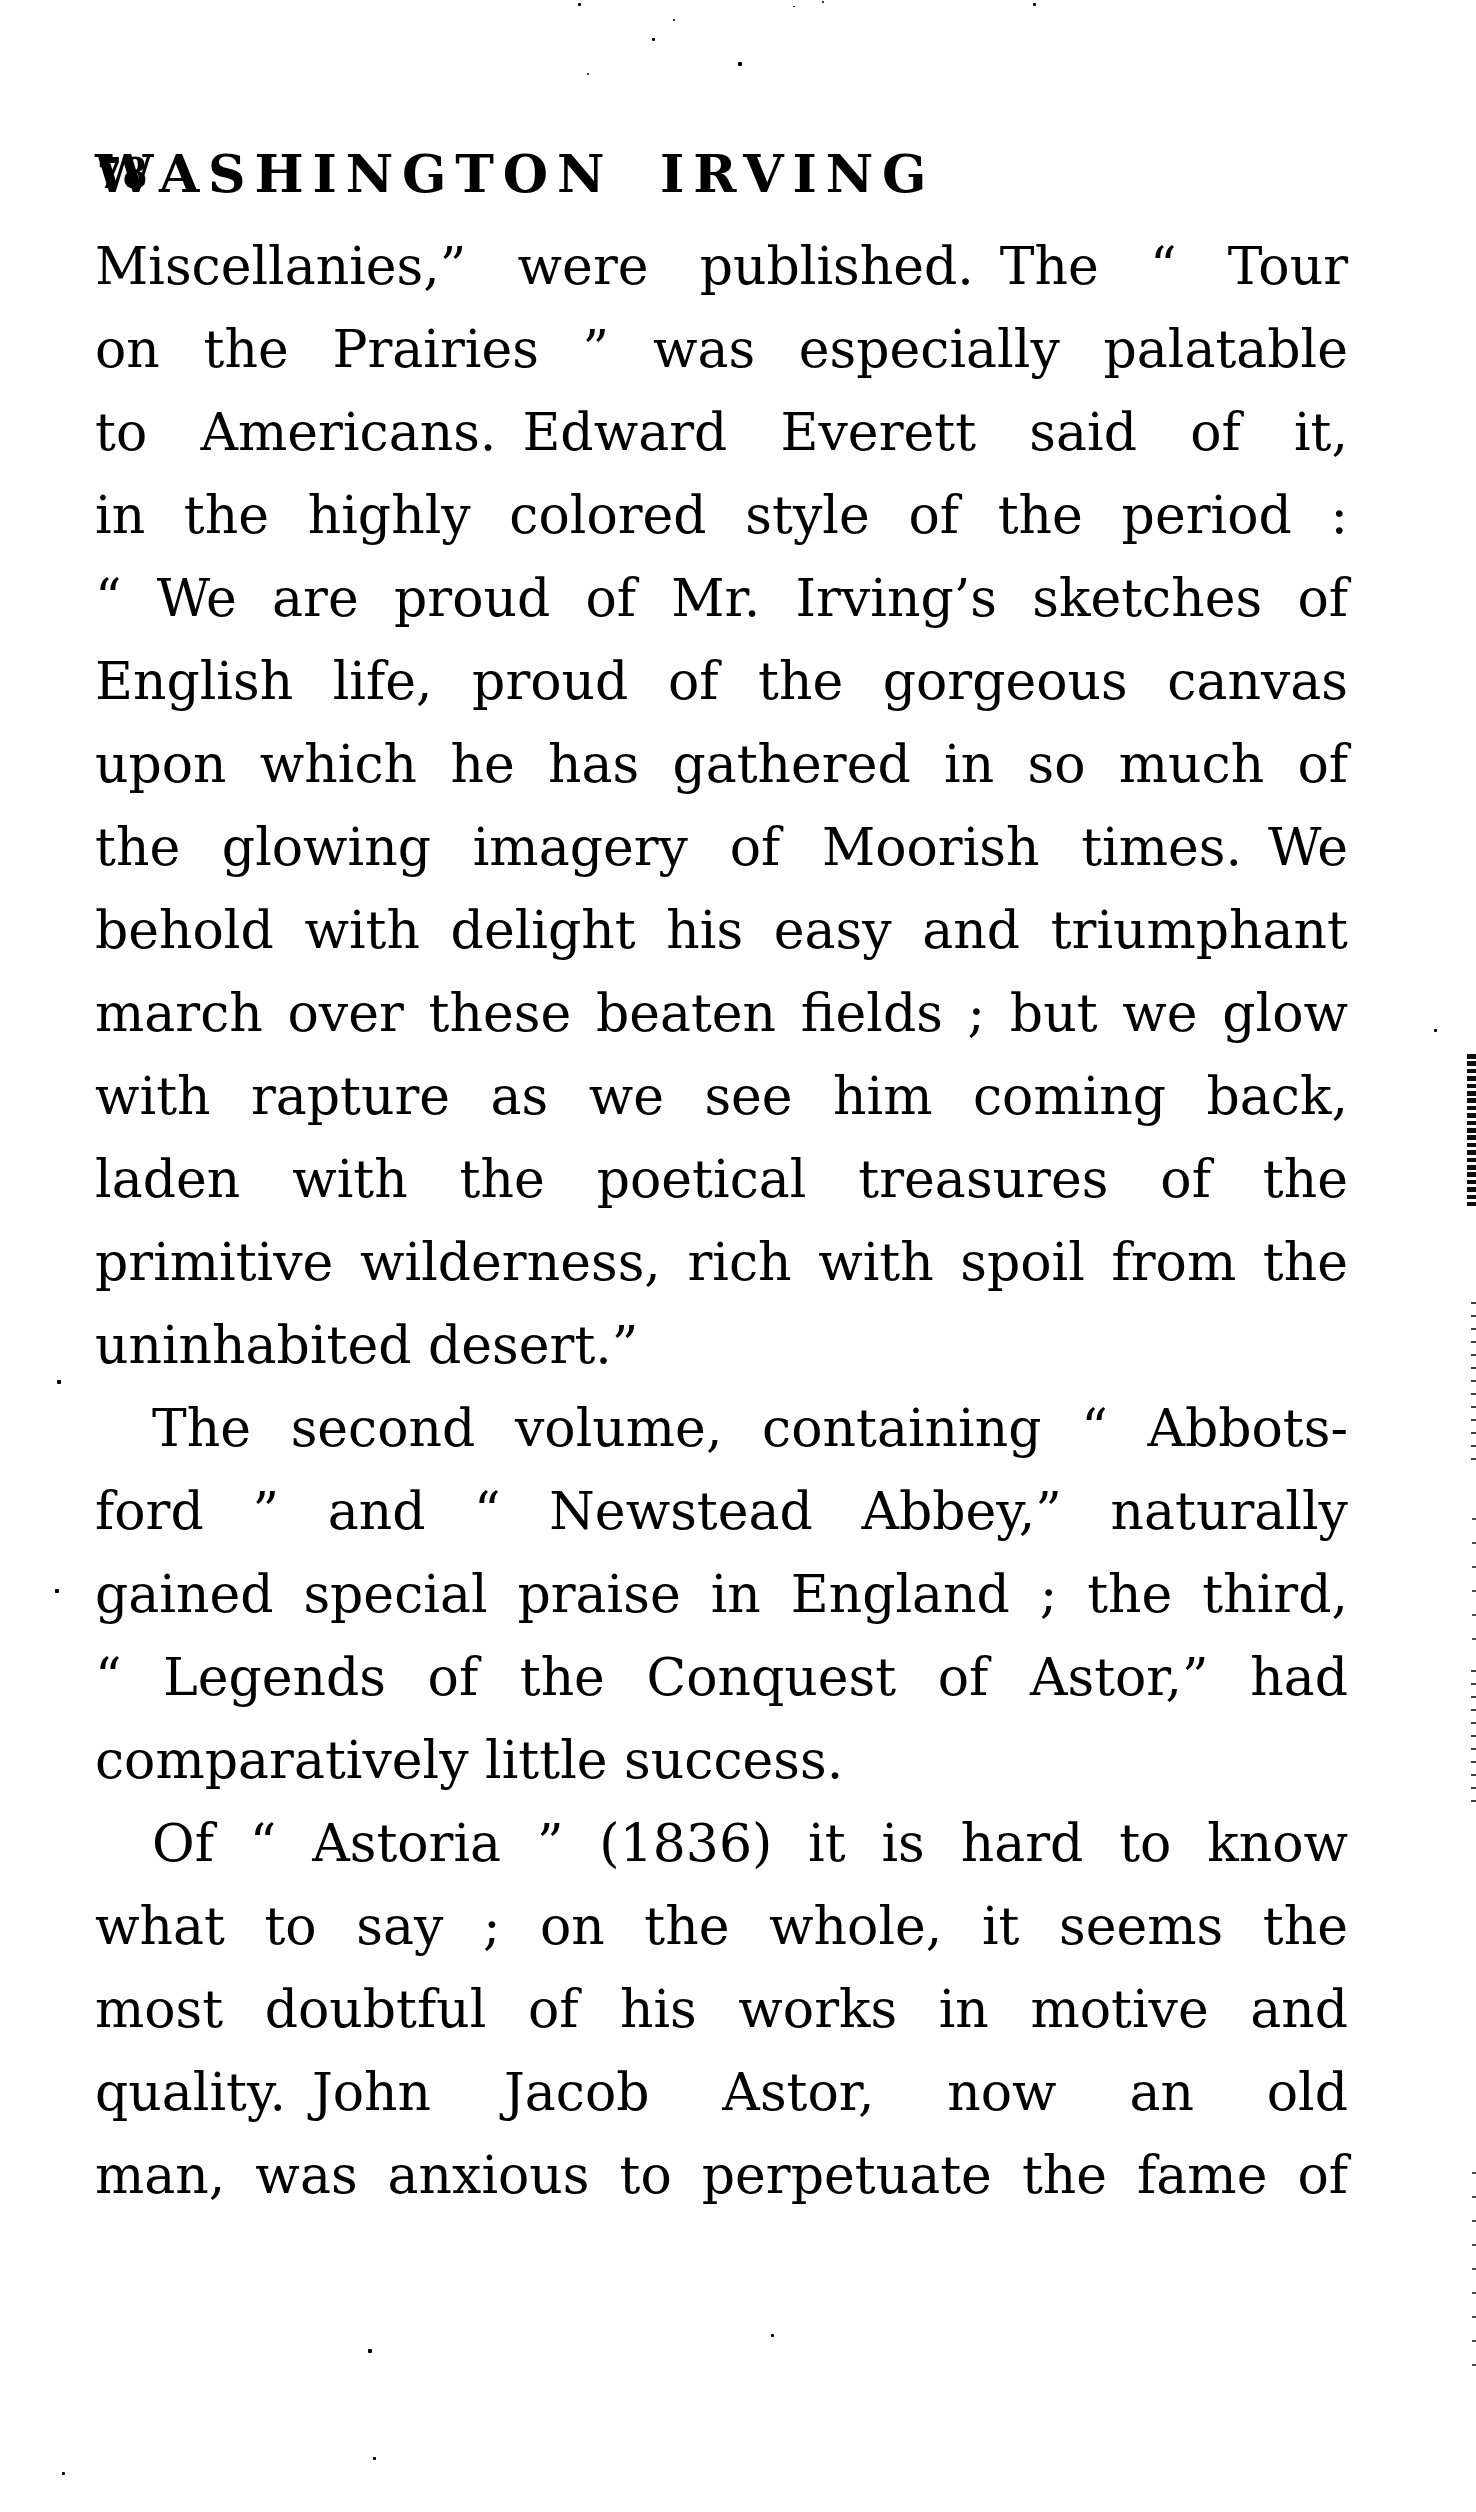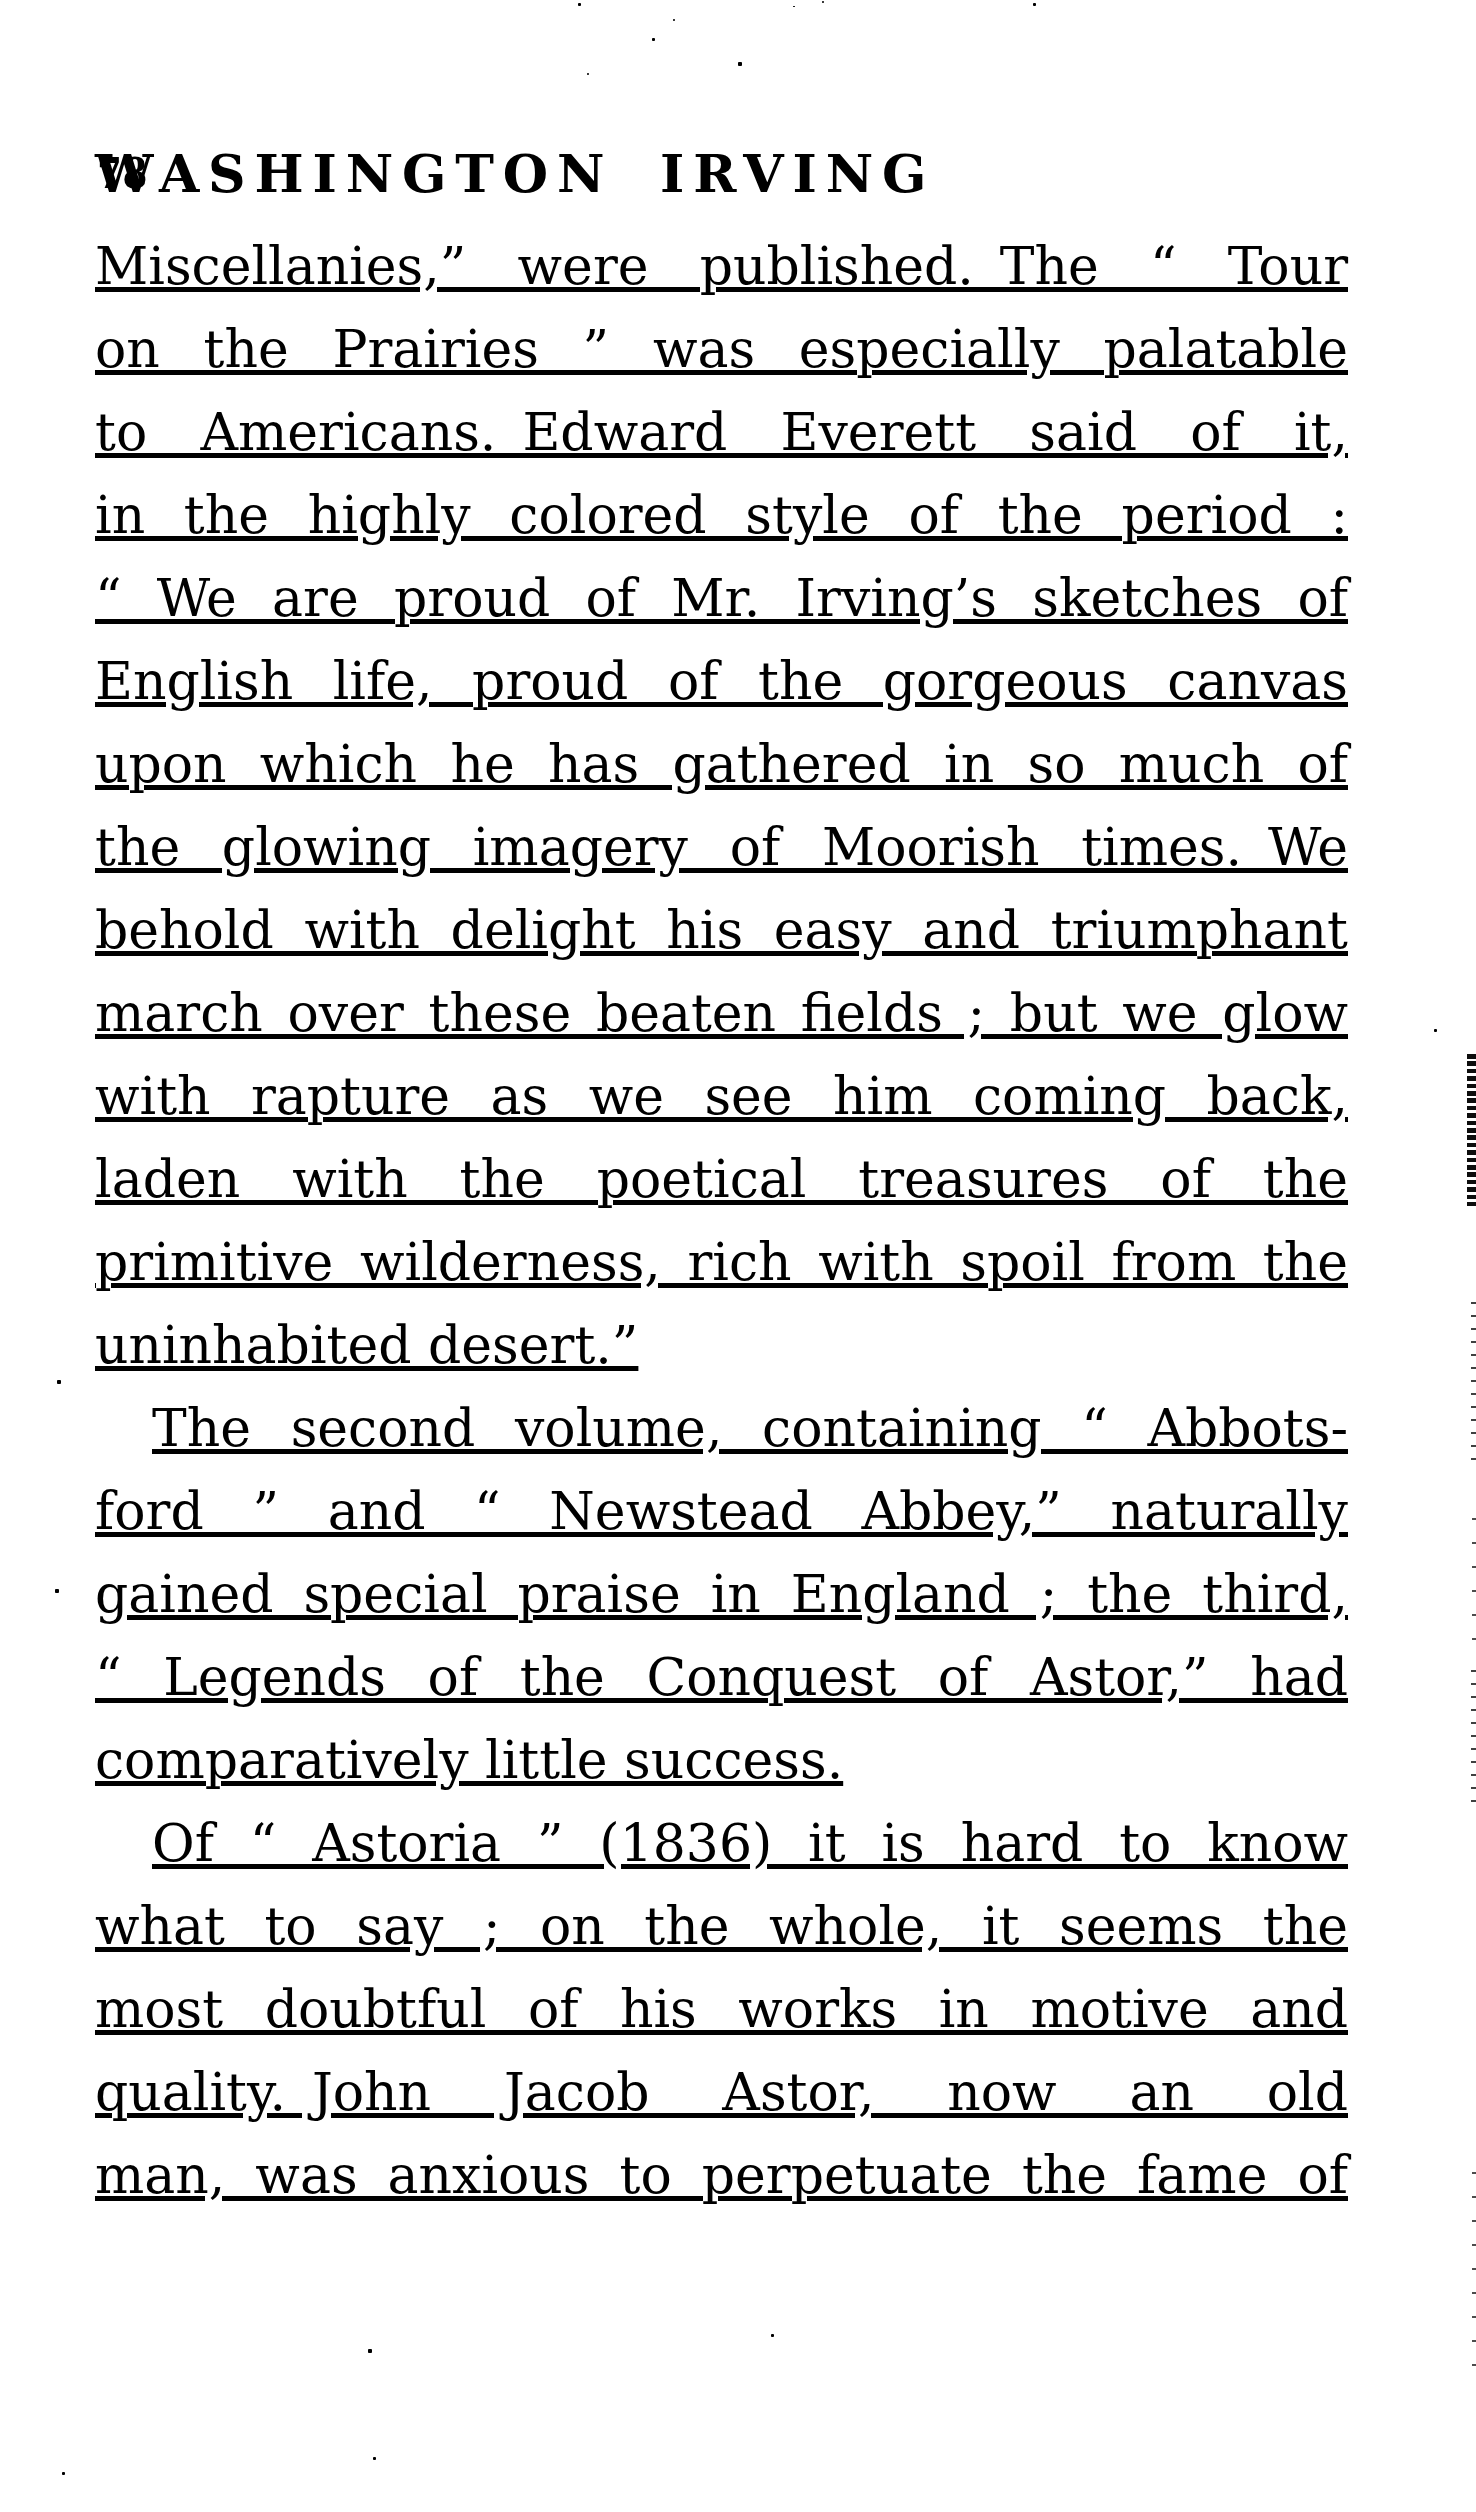--- a/index.html
+++ b/index.html
@@ -23,21 +23,21 @@
   }
   .title{
     display:block;
     font-size:52px;font-weight:bold;
     letter-spacing:0.17em;word-spacing:0.38em;
     white-space:nowrap;
   }
   .body{
     position:absolute;
     left:95px;top:225px;width:1253px;
-    font-size:52px;line-height:83px;text-decoration:underline;
+    font-size:52px;line-height:83px;
   }
   .line{
     text-align:justify;
     text-align-last:justify;
     white-space:nowrap;
     height:83px;
   }
   .line.last{text-align-last:left;white-space:normal;}
   .line.indent{text-indent:57px;}
   .speck{position:absolute;background:#000;border-radius:0.9px;}

